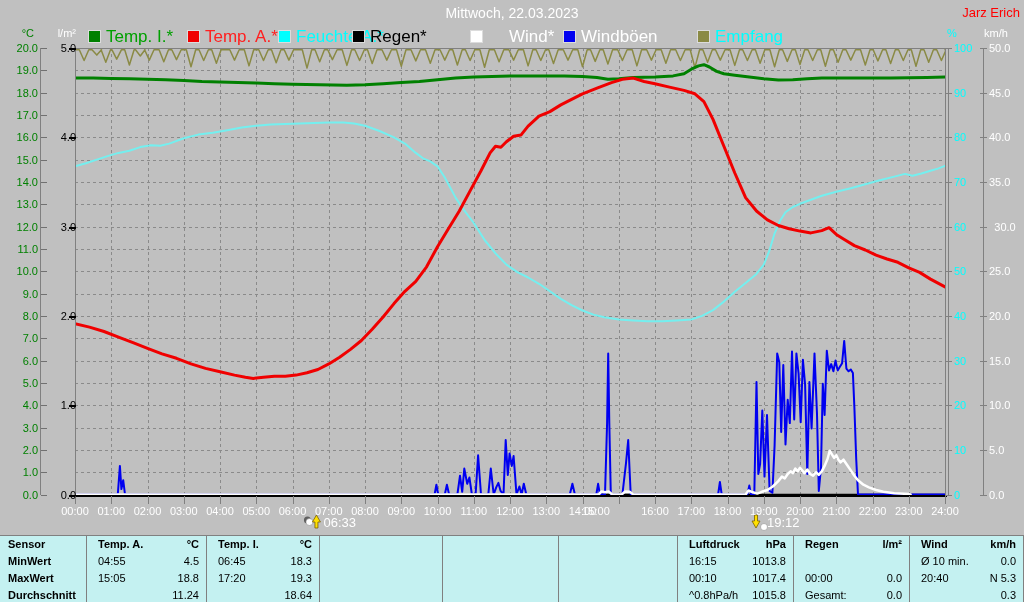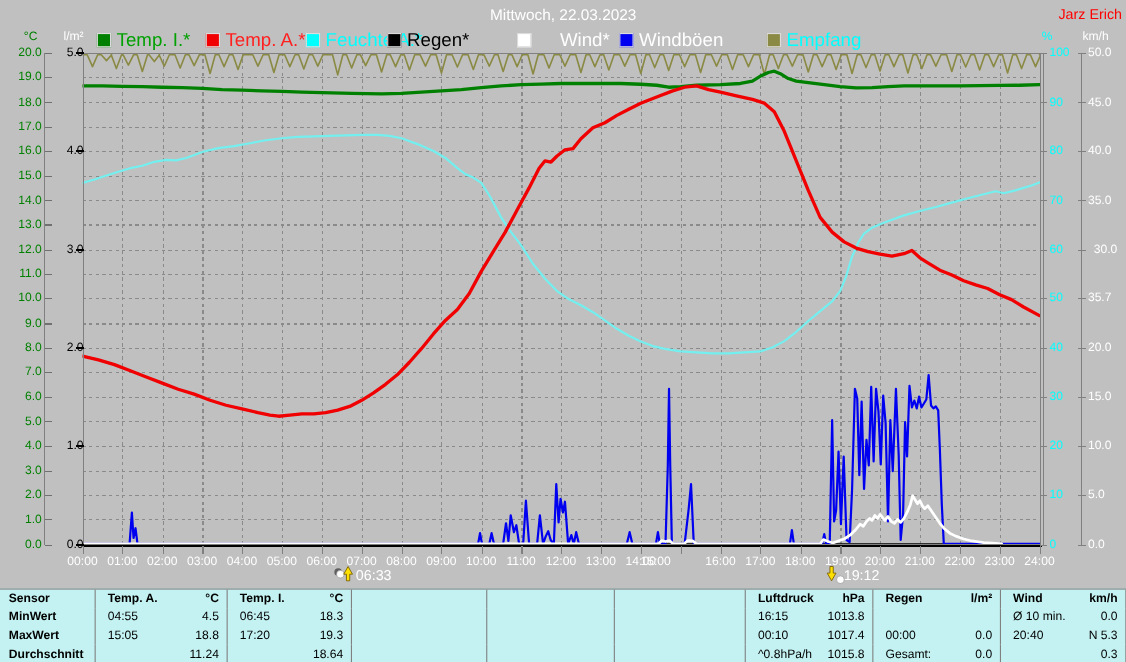--- a/index.html
+++ b/index.html
@@ -229,21 +229,21 @@
       <div class="abs ticklabel" style="left: 954px; top: 310.9px; color: rgb(0, 255, 255); width: 28px; text-align: left;">40</div>
       <div class="abs ticklabel" style="left: 954px; top: 355.55px; color: rgb(0, 255, 255); width: 28px; text-align: left;">30</div>
       <div class="abs ticklabel" style="left: 954px; top: 400.2px; color: rgb(0, 255, 255); width: 28px; text-align: left;">20</div>
       <div class="abs ticklabel" style="left: 954px; top: 444.85px; color: rgb(0, 255, 255); width: 28px; text-align: left;">10</div>
       <div class="abs ticklabel" style="left: 954px; top: 489.5px; color: rgb(0, 255, 255); width: 28px; text-align: left;">0</div>
       <div class="abs ticklabel" style="left: 989px; top: 43px; color: rgb(255, 255, 255); width: 32px; text-align: left;">50.0</div>
       <div class="abs ticklabel" style="left: 989px; top: 87.65px; color: rgb(255, 255, 255); width: 32px; text-align: left;">45.0</div>
       <div class="abs ticklabel" style="left: 989px; top: 132.3px; color: rgb(255, 255, 255); width: 32px; text-align: left;">40.0</div>
       <div class="abs ticklabel" style="left: 989px; top: 176.95px; color: rgb(255, 255, 255); width: 32px; text-align: left;">35.0</div>
       <div class="abs ticklabel" style="left: 989px; top: 221.6px; color: rgb(255, 255, 255); width: 32px; text-align: center;">30.0</div>
-      <div class="abs ticklabel" style="left: 989px; top: 266.25px; color: rgb(255, 255, 255); width: 32px; text-align: left;">35.7</div>
+      <div class="abs ticklabel" style="left: 989px; top: 266.25px; color: rgb(255, 255, 255); width: 32px; text-align: left;">25.0</div>
       <div class="abs ticklabel" style="left: 989px; top: 310.9px; color: rgb(255, 255, 255); width: 32px; text-align: left;">20.0</div>
       <div class="abs ticklabel" style="left: 989px; top: 355.55px; color: rgb(255, 255, 255); width: 32px; text-align: left;">15.0</div>
       <div class="abs ticklabel" style="left: 989px; top: 400.2px; color: rgb(255, 255, 255); width: 32px; text-align: left;">10.0</div>
       <div class="abs ticklabel" style="left: 989px; top: 444.85px; color: rgb(255, 255, 255); width: 32px; text-align: left;">5.0</div>
       <div class="abs ticklabel" style="left: 989px; top: 489.5px; color: rgb(255, 255, 255); width: 32px; text-align: left;">0.0</div>
     </div>
   <div id="timeaxis">
       <div class="abs timelabel" style="left: 75px;">00:00</div>
       <div class="abs timelabel" style="left: 111.25px;">01:00</div>
       <div class="abs timelabel" style="left: 147.5px;">02:00</div>

